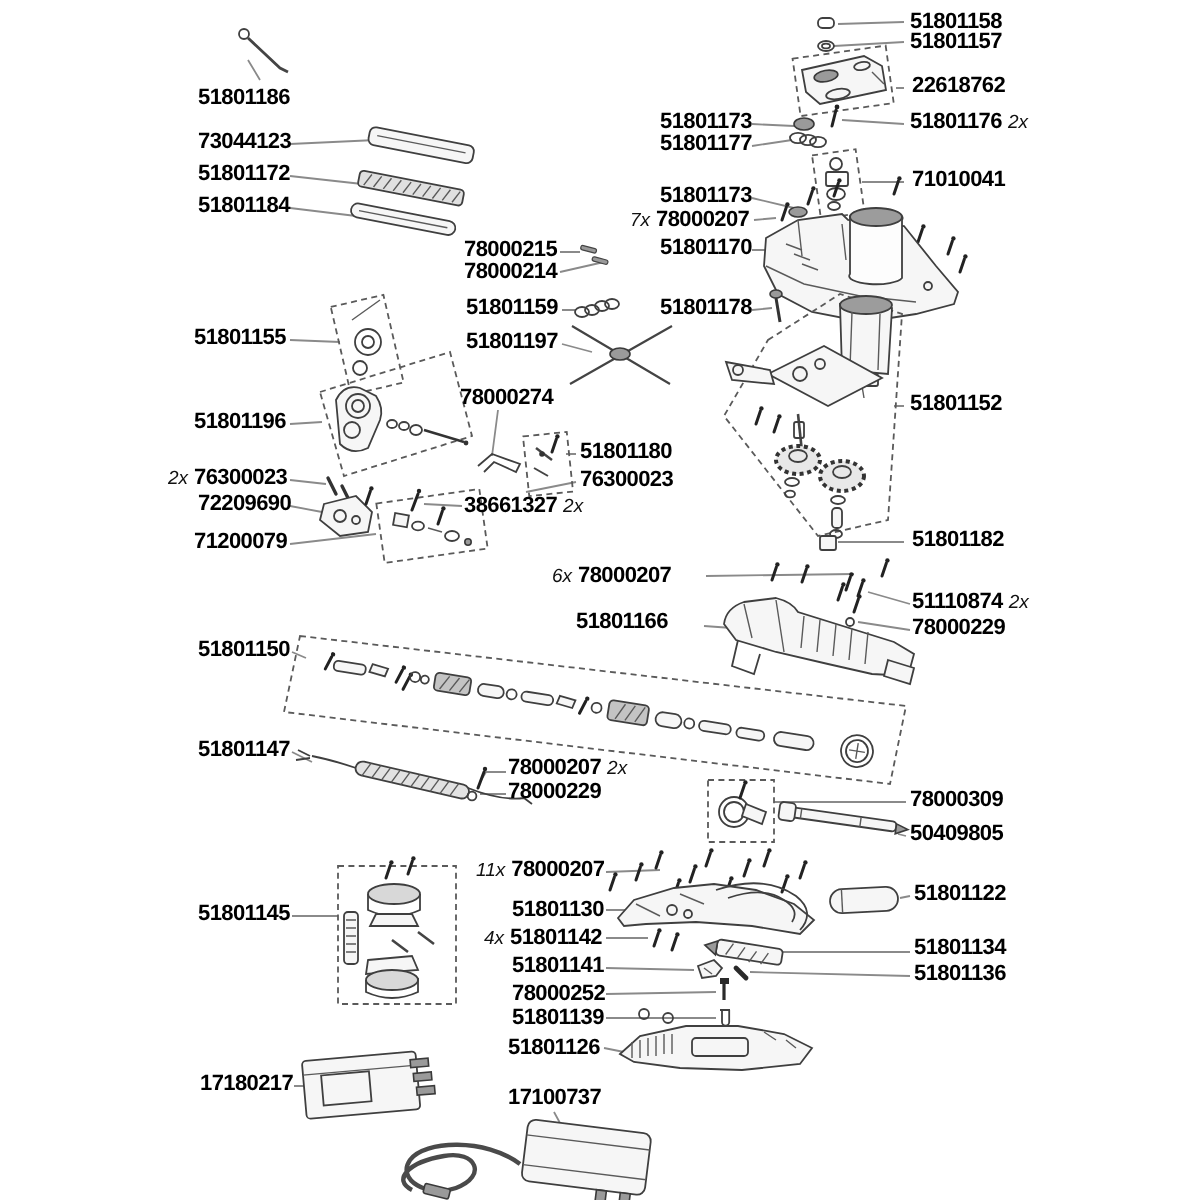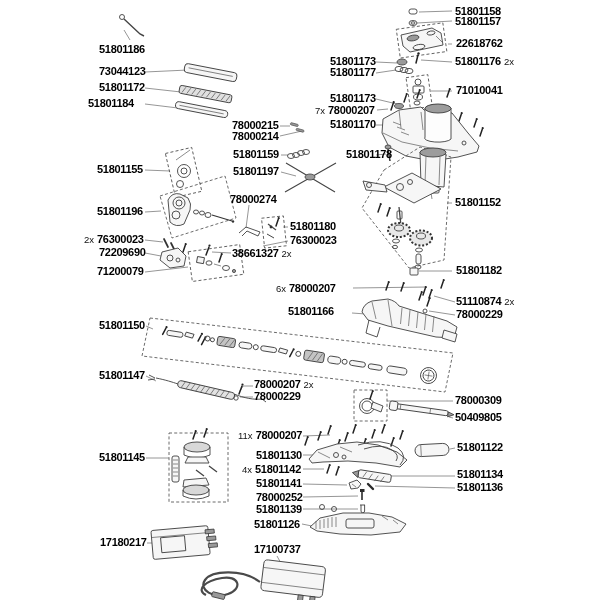--- a/index.html
+++ b/index.html
@@ -1,21 +1,21 @@
 <!DOCTYPE html>
 <html><head>
 <meta charset="utf-8">
 <style>
   html,body{margin:0;padding:0;background:#fff;}
   #canvas{position:relative;width:600px;height:600px;background:#fff;overflow:hidden;
           font-family:"Liberation Sans",sans-serif;}
   #art{position:absolute;left:0;top:0;}
   .lbl{position:absolute;font-family:"Liberation Sans",sans-serif;font-size:11px;
        font-weight:bold;color:#000;white-space:nowrap;letter-spacing:-0.3px;line-height:11px;}
-  .qty{font-weight:normal;font-size:9.5px;letter-spacing:0;color:#111;}
+  .qty{font-weight:normal;font-size:9.5px;letter-spacing:0;color:#111;font-style:italic;}
   .qty.pre{margin-right:3px;} .qty.post{margin-left:3px;}
   .qty:empty{display:none;}
   
   .p{stroke:#3f3f3f;stroke-width:0.9;fill:#f6f6f6;}
   .pn2{stroke:#3f3f3f;stroke-width:0.9;fill:none;}
   .dk{fill:#9a9a9a;stroke:#3a3a3a;stroke-width:0.8;}
   .box{fill:none;stroke:#5a5a5a;stroke-width:0.9;stroke-dasharray:3 2.2;}
   .thin{stroke:#5a5a5a;stroke-width:0.7;fill:none;}
   .tk{stroke:#222;stroke-width:1.5;stroke-linecap:round;fill:none;}
   .ld{stroke:#8a8a8a;stroke-width:0.9;fill:none;}
@@ -422,21 +422,21 @@
       <path class="thin" d="M262,571 h62 M262,586 h62"></path>
       <rect class="dk" x="300" y="594" width="5" height="8"></rect>
           <rect class="dk" x="312" y="594" width="5" height="8"></rect>
     </g>
   </g>
 </svg>
 
 <div class="lbl" style="left:99px;top:44px"><span class="pn">51801186</span></div>
 <div class="lbl" style="left:99px;top:66px"><span class="pn">73044123</span></div>
 <div class="lbl" style="left:99px;top:82px"><span class="pn">51801172</span></div>
-<div class="lbl" style="left:88px;top:98px"><span class="pn">51801184</span></div>
+<div class="lbl" style="left:99px;top:98px"><span class="pn">51801184</span></div>
 <div class="lbl" style="left:97px;top:164px"><span class="pn">51801155</span></div>
 <div class="lbl" style="left:97px;top:206px"><span class="pn">51801196</span></div>
 <div class="lbl" style="left:84px;top:234px"><span class="qty pre">2x</span><span class="pn">76300023</span></div>
 <div class="lbl" style="left:99px;top:247px"><span class="pn">72209690</span></div>
 <div class="lbl" style="left:97px;top:266px"><span class="pn">71200079</span></div>
 <div class="lbl" style="left:99px;top:320px"><span class="pn">51801150</span></div>
 <div class="lbl" style="left:99px;top:370px"><span class="pn">51801147</span></div>
 <div class="lbl" style="left:99px;top:452px"><span class="pn">51801145</span></div>
 <div class="lbl" style="left:100px;top:537px"><span class="pn">17180217</span></div>
 
@@ -460,21 +460,21 @@
 <div class="lbl" style="left:254px;top:544px"><span class="pn">17100737</span></div>
 
 <div class="lbl" style="left:290px;top:221px"><span class="pn">51801180</span></div>
 <div class="lbl" style="left:290px;top:235px"><span class="pn">76300023</span></div>
 
 <div class="lbl" style="left:330px;top:56px"><span class="pn">51801173</span></div>
 <div class="lbl" style="left:330px;top:67px"><span class="pn">51801177</span></div>
 <div class="lbl" style="left:330px;top:93px"><span class="pn">51801173</span></div>
 <div class="lbl" style="left:315px;top:105px"><span class="qty pre">7x</span><span class="pn">78000207</span></div>
 <div class="lbl" style="left:330px;top:119px"><span class="pn">51801170</span></div>
-<div class="lbl" style="left:346px;top:149px"><span class="pn">51801178</span></div>
+<div class="lbl" style="left:330px;top:149px"><span class="pn">51801178</span></div>
 
 <div class="lbl" style="left:455px;top:6px"><span class="pn">51801158</span></div>
 <div class="lbl" style="left:455px;top:16px"><span class="pn">51801157</span></div>
 <div class="lbl" style="left:456px;top:38px"><span class="pn">22618762</span></div>
 <div class="lbl" style="left:455px;top:56px"><span class="pn">51801176</span><span class="qty post">2x</span></div>
 <div class="lbl" style="left:456px;top:85px"><span class="pn">71010041</span></div>
 <div class="lbl" style="left:455px;top:197px"><span class="pn">51801152</span></div>
 <div class="lbl" style="left:456px;top:265px"><span class="pn">51801182</span></div>
 <div class="lbl" style="left:456px;top:296px"><span class="pn">51110874</span><span class="qty post">2x</span></div>
 <div class="lbl" style="left:456px;top:309px"><span class="pn">78000229</span></div>

